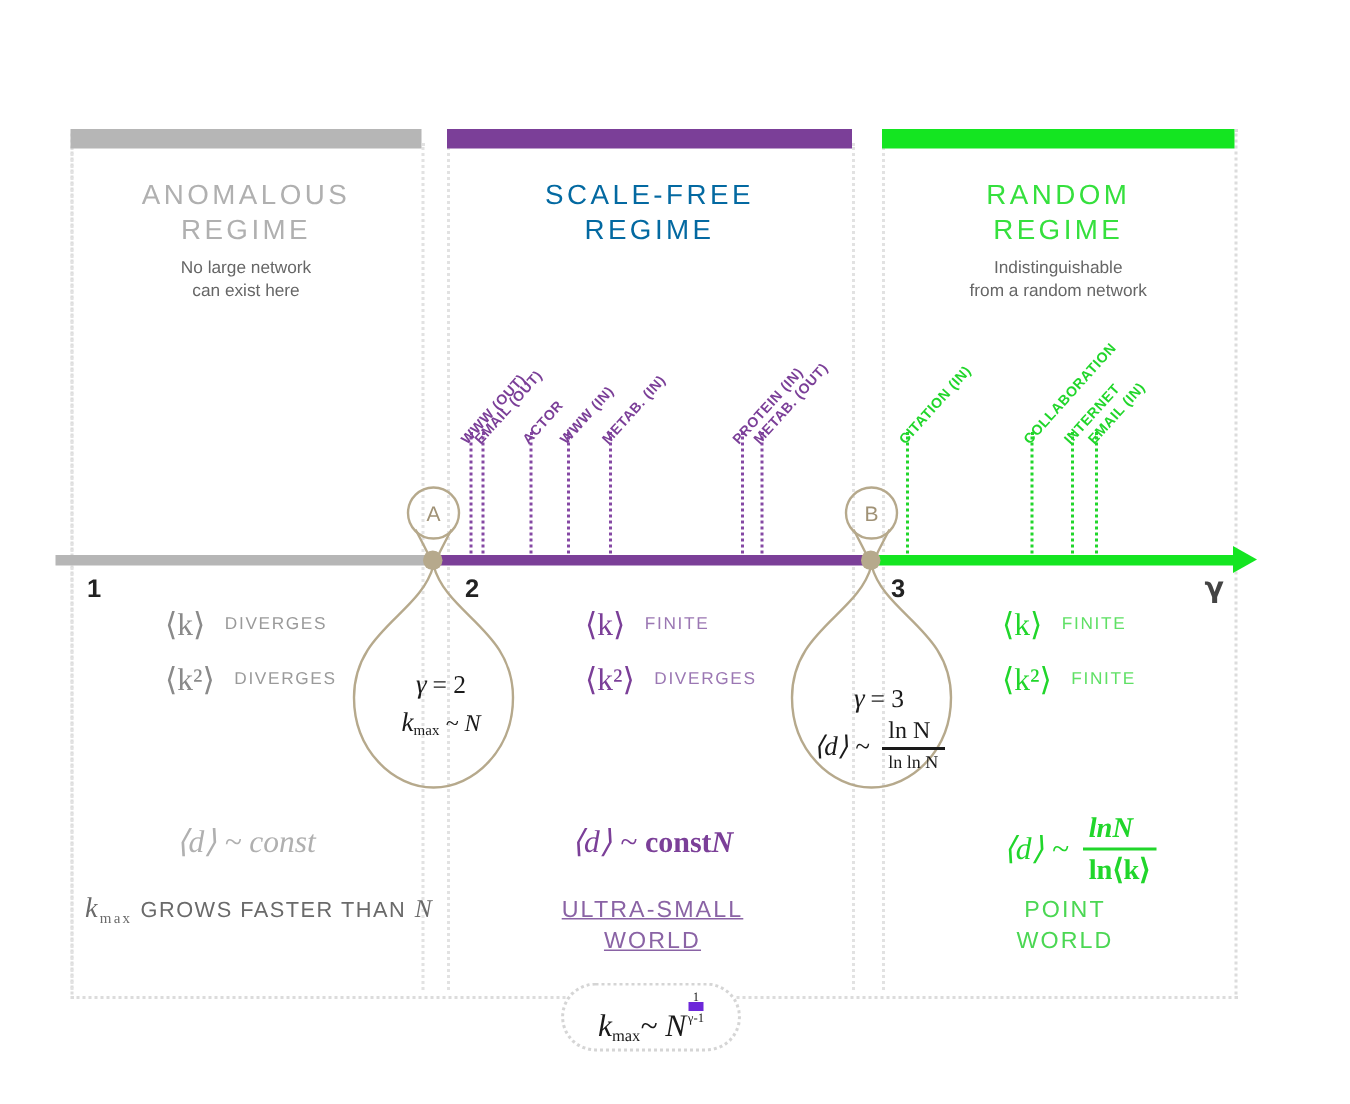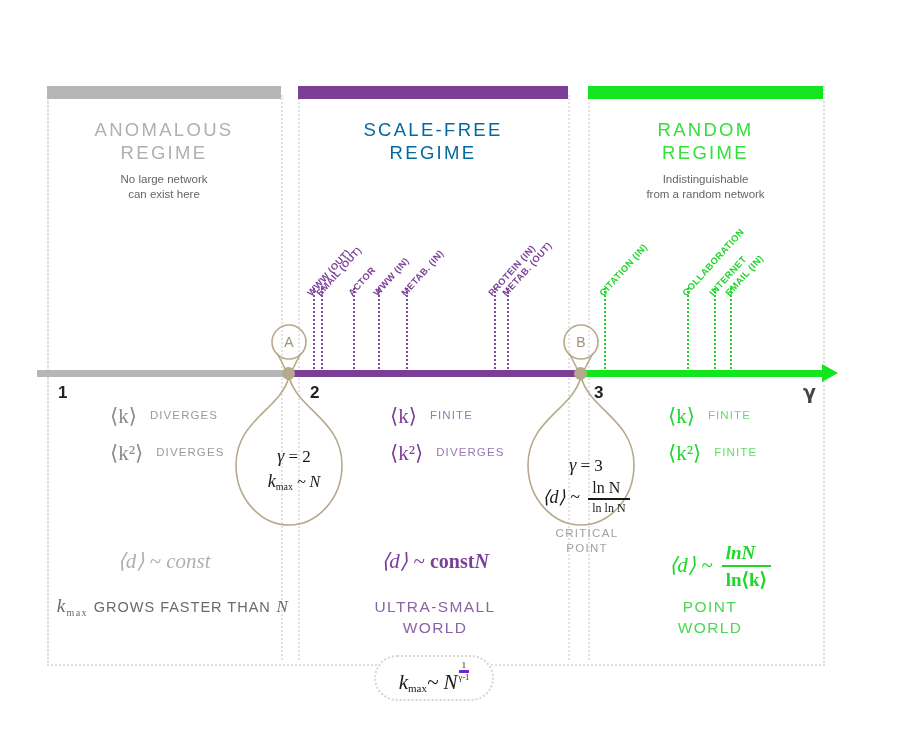--- a/index.html
+++ b/index.html
@@ -100,21 +100,21 @@
   
   .capsule{position:absolute;left:374px;top:655px;width:116px;height:42px;
       border:2px dotted #d5d5d5;border-radius:24px;background:#fff;
       display:flex;align-items:center;justify-content:center;}
   .capsule .f{font-family:"Liberation Serif",serif;font-size:21px;color:#1a1a1a;
       white-space:nowrap;}
   .capsule .sb{font-size:11px;vertical-align:-3px;}
   .expfrac{display:inline-block;font-size:8.5px;vertical-align:9px;
       text-align:center;line-height:1.05;margin-left:1px;}
   .expfrac .n{display:block;}
-  .expfrac .d{display:block;border-top:3px solid #6d28d9;}
+  .expfrac .d{display:block;border-top:6px solid #6d28d9;}
 </style>
 </head>
 <body>
 
 <div class="stage">
 
   <div class="outer-frame"></div>
   <div class="frame-right"></div>
 
   <div class="vsep" style="left:47px;"></div>
@@ -203,21 +203,21 @@
 
   <div class="stat c-pur" style="left:390px;top:404px;">
     <span class="br">⟨k⟩</span><span class="word">FINITE</span>
   </div>
   <div class="stat c-pur" style="left:390px;top:441px;">
     <span class="br">⟨k²⟩</span><span class="word">DIVERGES</span>
   </div>
   <div class="dform c-pur" style="left:350px;width:170px;top:549px;">
     <span class="it">⟨d⟩ ~ </span><span style="font-weight:700;font-size:20px;">const</span><span style="font-weight:700;font-style:italic;font-size:20px;">N</span>
   </div>
-  <div class="world" style="left:350px;width:170px;top:596px;color:#8a63a5;">
+  <div class="world" style="left:350px;width:170px;top:596px;color:#8a63a5;text-decoration:underline;">
     <div>ULTRA-SMALL</div>
     <div>WORLD</div>
   </div>
 
   <div class="stat c-grn" style="left:668px;top:404px;">
     <span class="br">⟨k⟩</span><span class="word">FINITE</span>
   </div>
   <div class="stat c-grn" style="left:668px;top:441px;">
     <span class="br">⟨k²⟩</span><span class="word">FINITE</span>
   </div>
@@ -256,22 +256,18 @@
   <div class="knot" style="left:574px;top:367px;"></div>
   <div class="teardrop-txt" style="left:521px;top:441px;width:130px;margin-top:14px;">
     <div>
       <span class="g">γ</span>
       <span style="font-size:17px;">= 3</span>
     </div>
     <div style="margin-top:3px;">
       <span style="font-size:18px;font-style:italic;vertical-align:-2px;">⟨d⟩ ~ </span><span class="frac"><span class="num" style="font-size:16px;">ln N</span><span class="den" style="font-size:12px;">ln ln N</span></span>
     </div>
   </div>
-  <div class="critical" style="left:522px;top:526px;width:130px;">
-    <div>CRITICAL</div>
-    <div>POINT</div>
-  </div>
 
   <div class="capsule">
     <span class="f"><span style="font-style:italic;">k</span><span class="sb">max</span><span style="font-style:italic;">~ N</span><span class="expfrac"><span class="n">1</span><span class="d">γ-1</span></span></span>
   </div>
 
 </div>
 
 </body></html>

